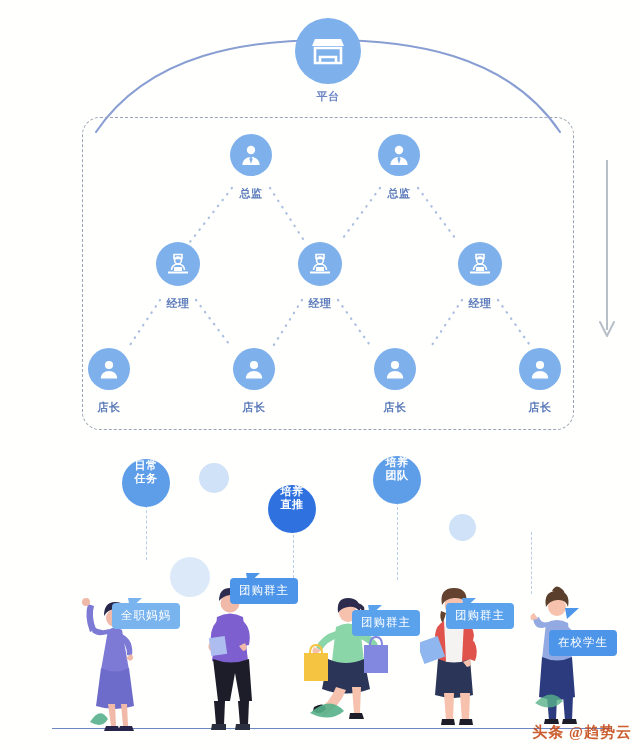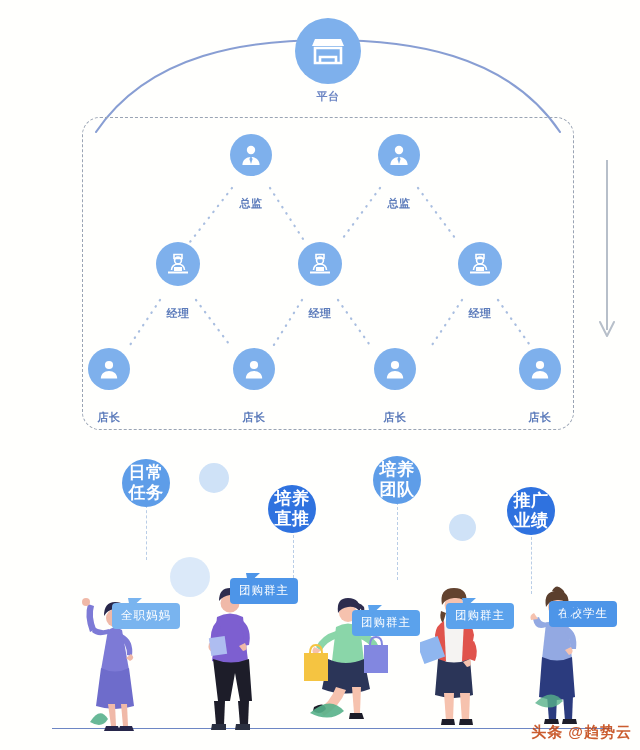--- a/index.html
+++ b/index.html
@@ -3,26 +3,26 @@
 <meta charset="utf-8">
 <style>
   html,body{margin:0;padding:0;}
   body{
     width:640px;height:750px;
     background:#fffffd;
     font-family:"Liberation Sans","DejaVu Sans",sans-serif;
     overflow:hidden;
     position:relative;
   }
-  #stage{position:relative;width:640px;height:750px;overflow:hidden;}
+  #stage{position:relative;width:640px;height:750px;overflow:hidden;font-family:Liberation Serif, serif;}
 
   
   .node{position:absolute;display:flex;flex-direction:column;align-items:center;width:80px;}
   .node .disc{border-radius:50%;background:#7eb0ec;display:flex;align-items:center;justify-content:center;}
-  .node .cap{margin-top:22px;font-size:11px;color:#5f7fbf;font-weight:bold;letter-spacing:.5px;line-height:1;}
+  .node .cap{margin-top:12px;font-size:11px;color:#5f7fbf;font-weight:bold;letter-spacing:.5px;line-height:1;}
 
   .platform .disc{width:66px;height:66px;background:#7eb0ec;}
   .platform .cap{margin-top:7px;color:#6d86c4;}
 
   .lvl-dir .disc{width:42px;height:42px;}
   .lvl-mgr .disc{width:44px;height:44px;}
   .lvl-shop .disc{width:42px;height:42px;}
 
   .lvl-dir .cap,.lvl-mgr .cap,.lvl-shop .cap{font-size:11px;color:#5d7cbb;}
 
@@ -31,22 +31,22 @@
     position:absolute;left:82px;top:117px;width:492px;height:313px;
     border:1.4px dashed #9aa4b4;border-radius:18px;box-sizing:border-box;
     background:transparent;
   }
 
   
   .lay{position:absolute;left:0;top:0;width:640px;height:750px;pointer-events:none;}
 
   
   #scene{position:absolute;left:0;top:440px;width:640px;height:310px;}
-  .balloon{position:absolute;border-radius:50%;display:flex;align-items:center;justify-content:center;
-           color:#fff;font-size:17px;font-weight:bold;line-height:1.18;text-align:center;letter-spacing:.5px;}
+  .balloon{position:absolute;border-radius:50%;display:flex;justify-content:center;
+           color:#fff;font-size:11px;font-weight:bold;line-height:1.18;text-align:center;letter-spacing:.5px;}
   .balloon.light{background:#5e9de8;}
   .balloon.dark{background:#2f72df;}
   .deco{position:absolute;border-radius:50%;background:#cfe2f7;}
   .bstring{position:absolute;width:0;border-left:1.4px dashed #b9cde6;}
 
   .bubble{position:absolute;border-radius:4px;color:#fff;font-size:11.5px;
           padding:5px 9px 6px;letter-spacing:1px;white-space:nowrap;font-weight:normal;margin-top:28px;}
   .bubble.b1{background:#79b4ef;}
   .bubble.b2{background:#4d95e8;}
   .bubble.b3{background:#5ba2ec;}
@@ -219,24 +219,20 @@
       <span><span>日常</span><br>
             <span>任务</span></span>
     </div>
     <div class="balloon dark" style="left:268px;top:45px;width:48px;height:48px;">
       <span><span>培养</span><br>
             <span>直推</span></span>
     </div>
     <div class="balloon light" style="left:373px;top:16px;width:48px;height:48px;">
       <span><span>培养</span><br>
             <span>团队</span></span>
-    </div>
-    <div class="balloon dark" style="left:507px;top:47px;width:48px;height:48px;">
-      <span><span>推广</span><br>
-            <span>业绩</span></span>
     </div>
 
     <div id="ground" style="left:52px;top:288px;width:560px;"></div>
 
     <svg class="figure" style="left:70px;top:150px;" width="70" height="142" viewBox="0 0 70 142">
       <path d="M20 42 q-6 -16 -2 -28 l6 2 q-3 10 2 23 z" fill="#7d7ad6"></path>
       <circle cx="16" cy="12" r="4" fill="#f0b9a8"></circle>
       <path d="M36 28 a9 9 0 1 1 18 0 a9 9 0 1 1 -18 0" fill="#f0b9a8"></path>
       <path d="M34 26 q0-14 11-14 q12 0 12 13 q-3-7-12-6 q-8 1-11 7z" fill="#27264a"></path>
       <path d="M38 40 q7-5 14 0 l7 40 q-14 6 -28 0z" fill="#7d7ad6"></path>
@@ -338,20 +334,20 @@
     <div class="bubble b3" style="left:352px;top:142px;">团购群主</div>
     <svg style="position:absolute;left:368px;top:165px;" width="14" height="11">
         <path d="M0 0 L14 0 L2 11 Z" fill="#5ba2ec"></path>
       </svg>
 
     <div class="bubble b4" style="left:446px;top:135px;">团购群主</div>
     <svg style="position:absolute;left:462px;top:158px;" width="14" height="11">
         <path d="M0 0 L14 0 L2 11 Z" fill="#5ba2ec"></path>
       </svg>
 
-    <div class="bubble b5" style="left:549px;top:133px;">在校学生</div>
+    <div class="bubble b5" style="left:549px;top:162px;">在校学生</div>
     <svg style="position:absolute;left:565px;top:168px;" width="14" height="11">
         <path d="M0 0 L14 0 L2 11 Z" fill="#4d95e8"></path>
       </svg>
 
     <div class="watermark">头条 @趋势云</div>
   </div>
 </div>
 
 </body></html>

